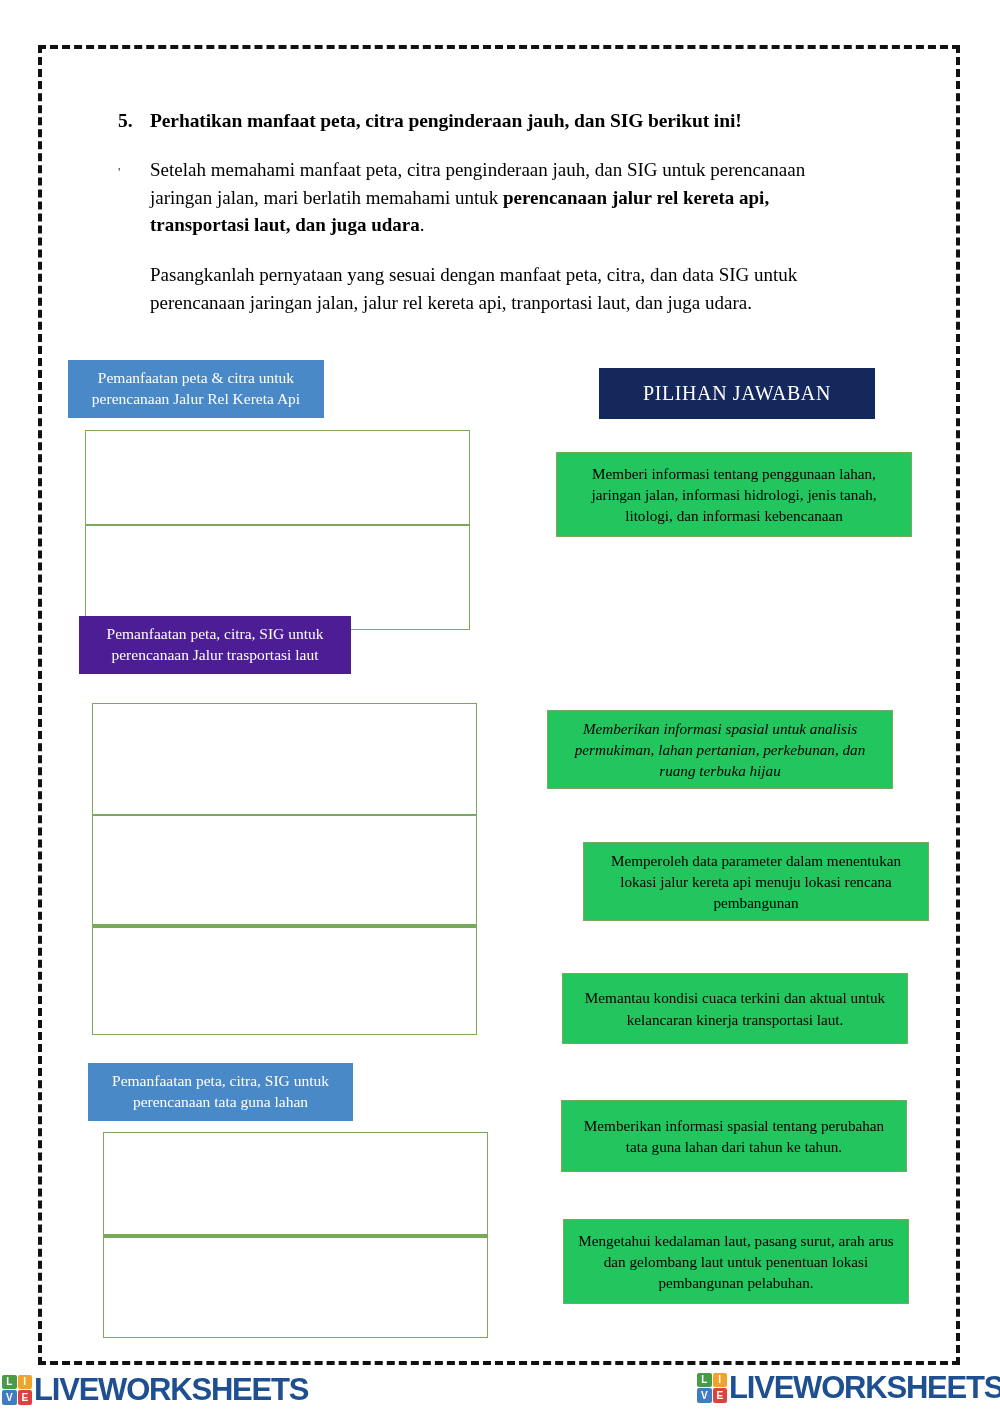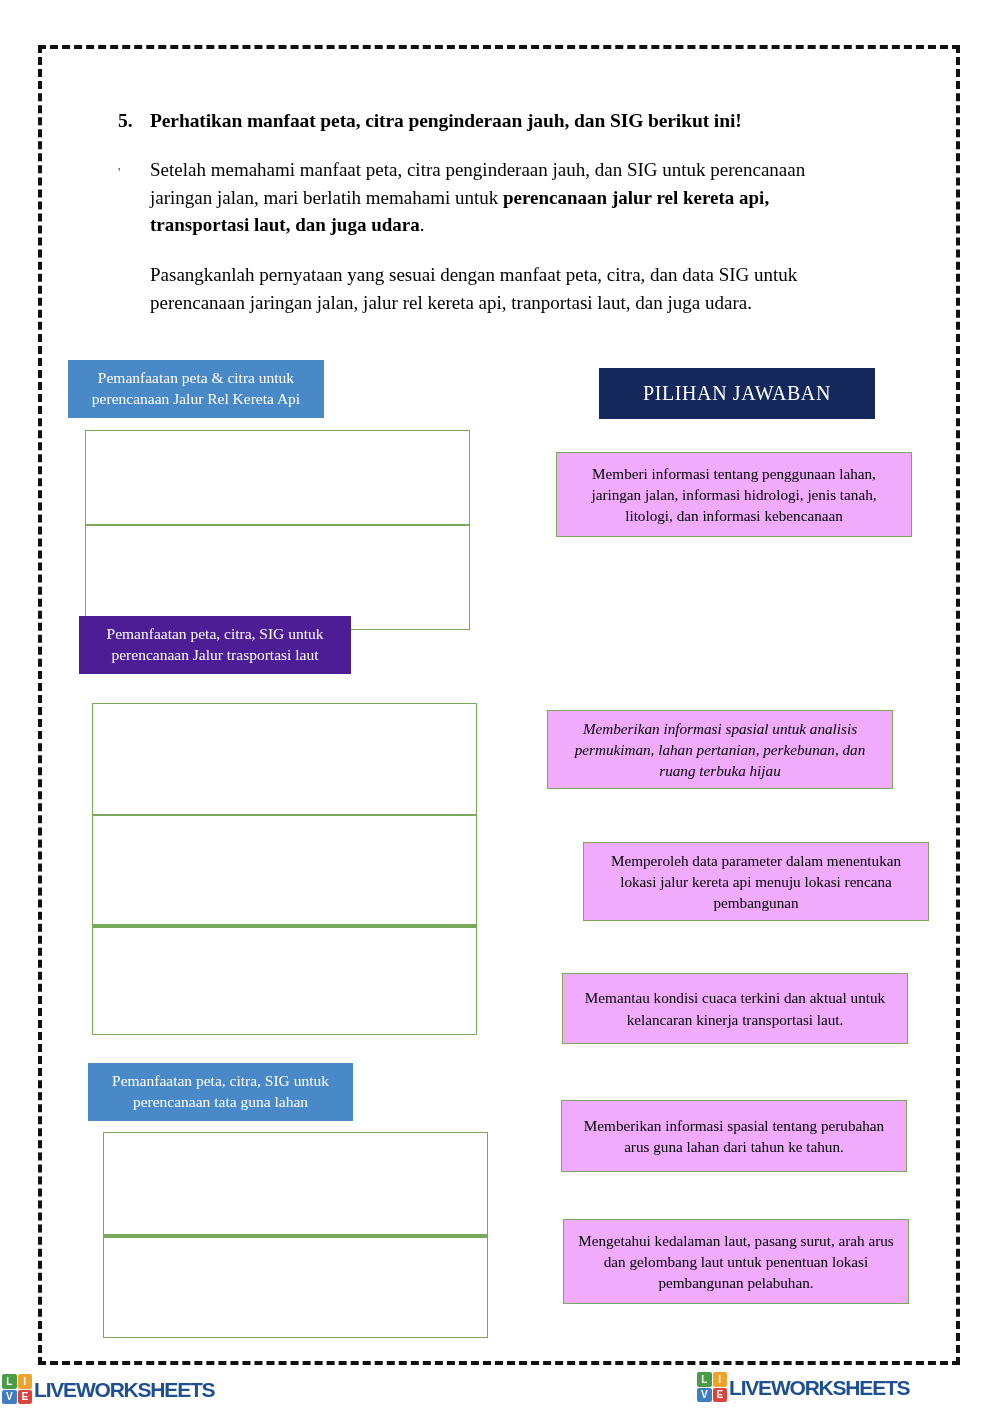--- a/index.html
+++ b/index.html
@@ -117,21 +117,21 @@
     letter-spacing: 0.6px;
     display: flex;
     align-items: center;
     justify-content: center;
   }
 
   .answer-option {
     position: absolute;
     box-sizing: border-box;
     border: 1.6px solid #7aa95c;
-    background: #f0abfc;
+    background: #22c55e;
     font-size: 15.2px;
     line-height: 1.4;
     text-align: center;
     display: flex;
     align-items: center;
     justify-content: center;
     padding: 6px 12px;
   }
 
   
@@ -157,21 +157,21 @@
     align-items: center;
     justify-content: center;
     font-family: "Liberation Sans", sans-serif;
     font-size: 10px;
     font-weight: bold;
     color: #ffffff;
     border-radius: 2px;
   }
   .lw-wordmark {
     font-family: "Liberation Sans", sans-serif;
-    font-size: 21px;
+    font-size: 31px;
     font-weight: bold;
     color: #1d4f91;
     letter-spacing: -1.2px;
     line-height: 1;
   }
 </style>
 </head>
 <body>
 
 <div id="page">
@@ -215,21 +215,21 @@
 
     <div class="answer-option" style="left: 556px; top: 452px; width: 356px; height: 85px; border-color: rgb(122, 169, 92);">Memberi informasi tentang penggunaan lahan, jaringan jalan, informasi hidrologi, jenis tanah, litologi, dan informasi kebencanaan</div>
 
 
     <div class="answer-option" style="left: 547px; top: 710px; width: 346px; height: 79px; border-color: rgb(122, 169, 92); font-style: italic;">Memberikan informasi spasial untuk analisis permukiman, lahan pertanian, perkebunan, dan ruang terbuka hijau</div>
 
     <div class="answer-option" style="left: 583px; top: 842px; width: 346px; height: 79px; border-color: rgb(122, 169, 92);">Memperoleh data parameter dalam menentukan lokasi jalur kereta api menuju lokasi rencana pembangunan</div>
 
     <div class="answer-option" style="left: 562px; top: 973px; width: 346px; height: 71px; border-color: rgb(122, 169, 92);">Memantau kondisi cuaca terkini dan aktual untuk kelancaran kinerja transportasi laut.</div>
 
-    <div class="answer-option" style="left: 561px; top: 1100px; width: 346px; height: 72px; border-color: rgb(122, 169, 92);">Memberikan informasi spasial tentang perubahan arus guna lahan dari tahun ke tahun.</div>
+    <div class="answer-option" style="left: 561px; top: 1100px; width: 346px; height: 72px; border-color: rgb(122, 169, 92);">Memberikan informasi spasial tentang perubahan tata guna lahan dari tahun ke tahun.</div>
 
     <div class="answer-option" style="left: 563px; top: 1219px; width: 346px; height: 85px; border-color: rgb(122, 169, 92);">Mengetahui kedalaman laut, pasang surut, arah arus dan gelombang laut untuk penentuan lokasi pembangunan pelabuhan.</div>
   </div>
 
   <div class="lw-brand" id="lw-brand-left">
     <div class="lw-logo">
       <div class="lw-tile" style="background: rgb(74, 155, 70);">L</div>
       <div class="lw-tile" style="background: rgb(240, 163, 42);">I</div>
       <div class="lw-tile" style="background: rgb(63, 124, 192);">V</div>
       <div class="lw-tile" style="background: rgb(217, 68, 63);">E</div>

